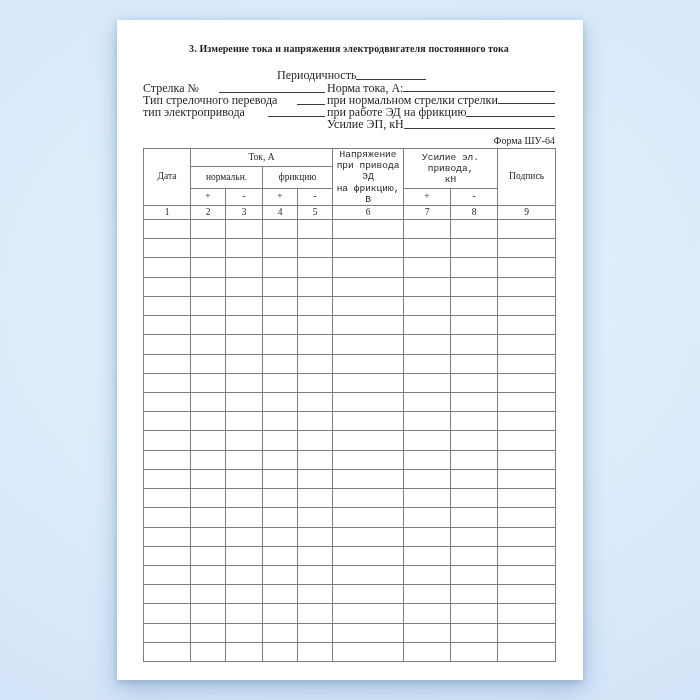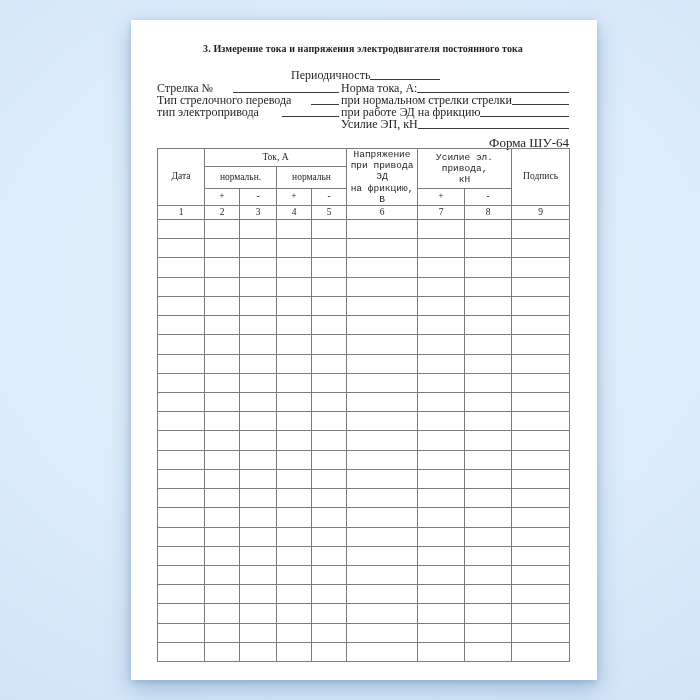--- a/index.html
+++ b/index.html
@@ -3,57 +3,57 @@
 <meta charset="utf-8">
 <style>
   * { margin: 0; padding: 0; box-sizing: border-box; }
   html, body { width: 700px; height: 700px; overflow: hidden; }
   body {
     font-family: "Liberation Serif", "DejaVu Serif", serif;
     background: radial-gradient(115% 90% at 50% 42%, #eaf4fe 0%, #dcecfb 45%, #cadef4 100%);
   }
   .page {
     position: absolute;
-    left: 131px; top: 20px;
+    left: 117px; top: 20px;
     width: 466px; height: 660px;
     background: #ffffff;
     box-shadow: 0 8px 22px rgba(96, 134, 178, 0.45), 0 2px 6px rgba(96, 134, 178, 0.35);
     color: #1f1f1f;
   }
   .doc-title {
     position: absolute;
     left: 26px; top: 23px; width: 412px;
     text-align: center;
     font-size: 10px; font-weight: bold;
     letter-spacing: 0.1px;
     white-space: nowrap;
   }
   .fields {
     position: absolute;
     left: 26px; top: 49px; width: 412px;
     font-size: 12px;
   }
   .f-line { display: flex; align-items: flex-end; height: 12.3px; }
   .f-left  { width: 184px; display: flex; align-items: flex-end; flex: none; gap: 20px; }
-  .f-right { flex: 1 1 auto; display: flex; align-items: flex-end; }
+  .f-right { flex: 1 1 auto; display: flex; align-items: center; }
   .lbl { white-space: pre; line-height: 11px; }
   .fl {
     flex: 1 1 auto;
     border-bottom: 1px solid #3a3a3a;
     height: 9px;
     margin-bottom: 1px;
   }
   .f-left .fl { margin-right: 2px; }
   .sp { width: 134px; flex: none; }
   .w70 { flex: 0 0 70px; }
   .suffix { line-height: 11px; }
   .form-code {
     position: absolute;
     top: 115px; right: 28px;
-    font-size: 13px;
+    font-size: 10px;
     white-space: nowrap;
   }
   table.meas {
     position: absolute;
     left: 26px; top: 128px;
     width: 412px;
     border-collapse: collapse;
     table-layout: fixed;
   }
   table.meas td, table.meas th {
@@ -156,21 +156,21 @@
           <span class="vline">на фрикцию, В</span>
         </td>
         <td colspan="2" rowspan="2">
           <span class="vline">Усилие эл. привода,</span>
           <span class="vline">кН</span>
         </td>
         <td rowspan="3">Подпись</td>
       </tr>
       <tr class="hr2">
         <td colspan="2">нормальн.</td>
-        <td colspan="2">нормальн</td>
+        <td colspan="2">фрикцию</td>
       </tr>
       <tr class="hr3">
         <td>+</td>
         <td>-</td>
         <td>+</td>
         <td>-</td>
         <td>+</td>
         <td>-</td>
       </tr>
       <tr class="hrN">

